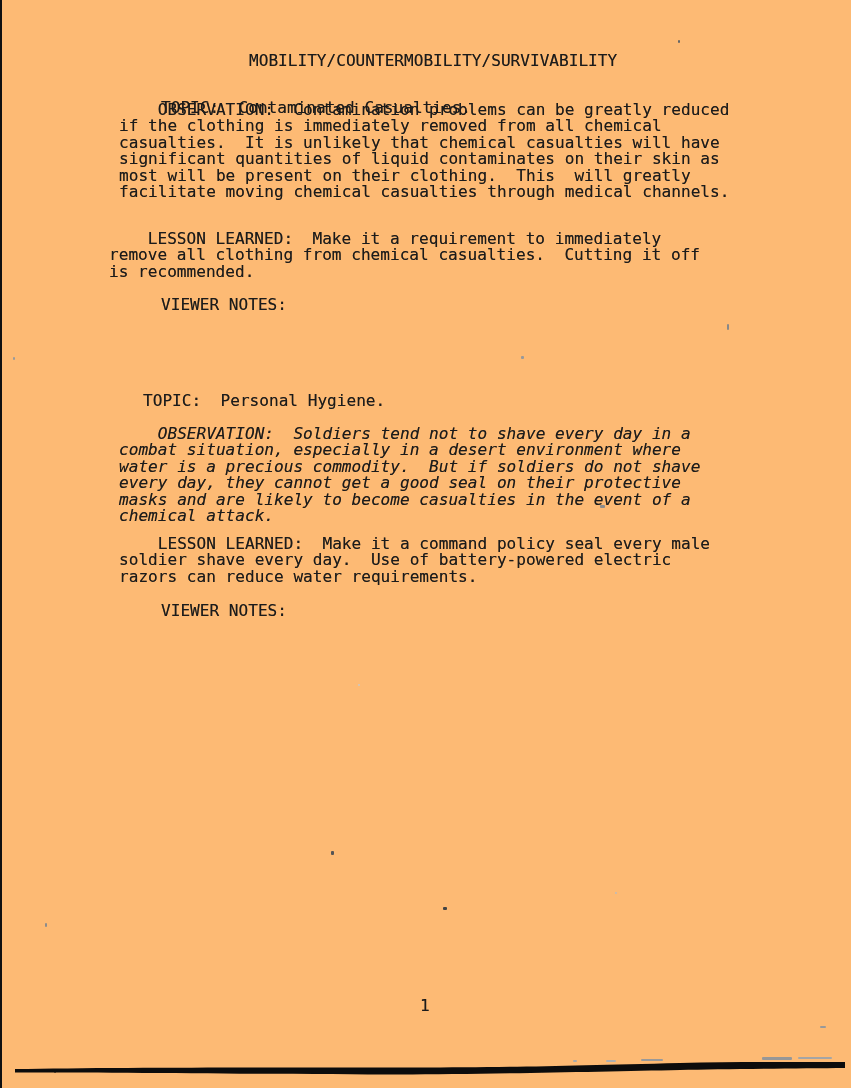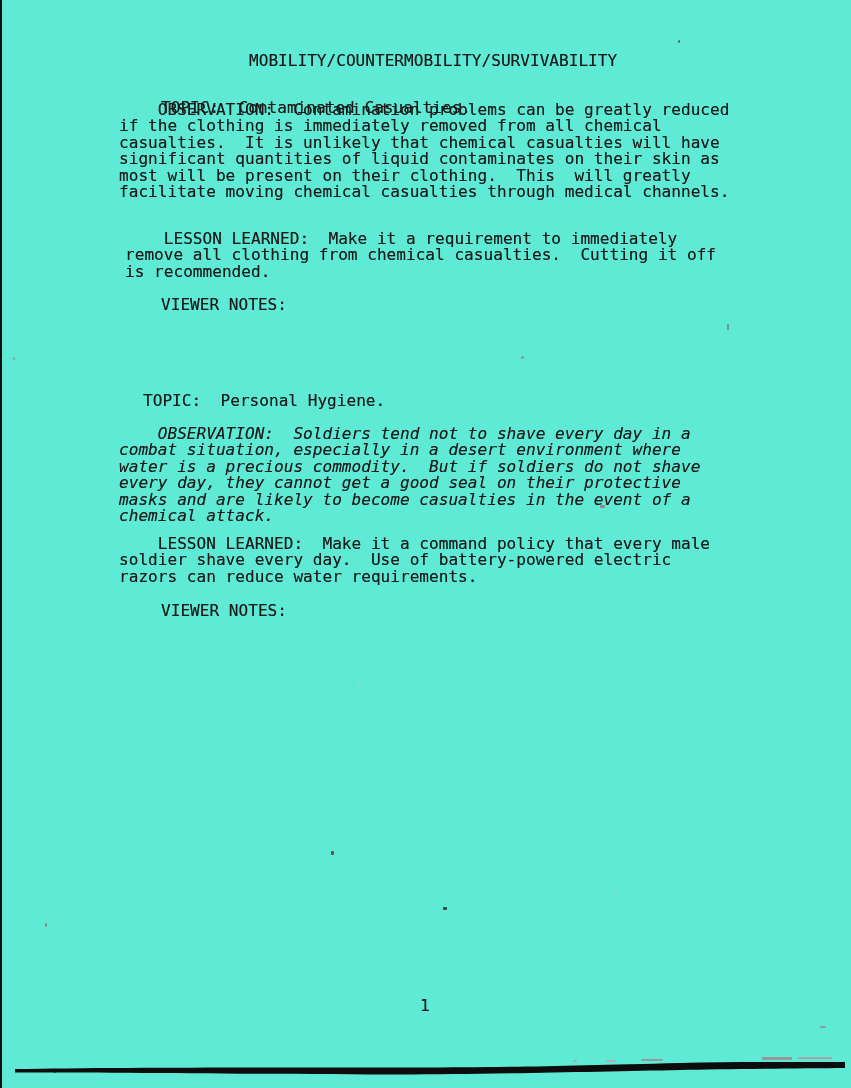--- a/index.html
+++ b/index.html
@@ -1,19 +1,19 @@
 <!DOCTYPE html>
 <html><head>
 <meta charset="utf-8">
 <style>
   html,body{margin:0;padding:0;background:#e8e8e8;}
   .page{
     position:relative;
     width:851px;height:1088px;
-    background:#5eead4;
+    background:#fdba74;
     overflow:hidden;
     font-family:"DejaVu Sans Mono","Liberation Mono",monospace;
   }
   pre.tline{
     position:absolute;
     margin:0;
     font-family:"DejaVu Sans Mono","Liberation Mono",monospace;
     font-size:16.1px;
     line-height:16.4px;
     color:#1b1b1b;
@@ -42,38 +42,38 @@
   <div>
     <pre class="tline" style="left:161px;top:100px;">TOPIC:  Contaminated Casualties.</pre>
 
     <pre class="tline" style="left:119px;top:102px;">    OBSERVATION:  Contamination problems can be greatly reduced
 if the clothing is immediately removed from all chemical
 casualties.  It is unlikely that chemical casualties will have
 significant quantities of liquid contaminates on their skin as
 most will be present on their clothing.  This  will greatly
 facilitate moving chemical casualties through medical channels.</pre>
 
-    <pre class="tline" style="left:125px;top:231px;">    LESSON LEARNED:  Make it a requirement to immediately
+    <pre class="tline" style="left:109px;top:231px;">    LESSON LEARNED:  Make it a requirement to immediately
 remove all clothing from chemical casualties.  Cutting it off
 is recommended.</pre>
 
     <pre class="tline" style="left:161px;top:297px;">VIEWER NOTES:</pre>
   </div>
 
   <div>
     <pre class="tline" style="left:143px;top:393px;">TOPIC:  Personal Hygiene.</pre>
 
     <pre class="tline" style="left:119px;top:426px;font-style:italic;">    OBSERVATION:  Soldiers tend not to shave every day in a
 combat situation, especially in a desert environment where
 water is a precious commodity.  But if soldiers do not shave
 every day, they cannot get a good seal on their protective
 masks and are likely to become casualties in the event of a
 chemical attack.</pre>
 
-    <pre class="tline" style="left:119px;top:536px;">    LESSON LEARNED:  Make it a command policy that every male
+    <pre class="tline" style="left:119px;top:536px;">    LESSON LEARNED:  Make it a command policy seal every male
 soldier shave every day.  Use of battery-powered electric
 razors can reduce water requirements.</pre>
 
     <pre class="tline" style="left:161px;top:603px;">VIEWER NOTES:</pre>
   </div>
 
   <pre class="tline" style="left:420px;top:998px;">1</pre>
 
   <div>
     <div class="speck" style="left:678px;top:40px;width:2px;height:3px;background:#666;"></div>

